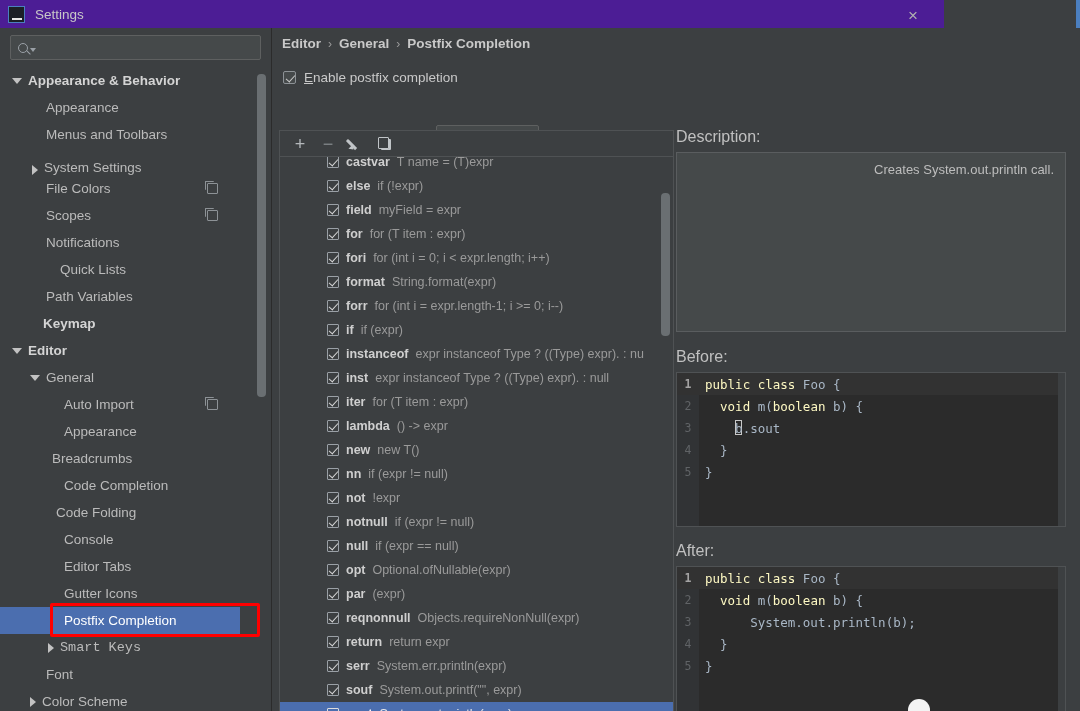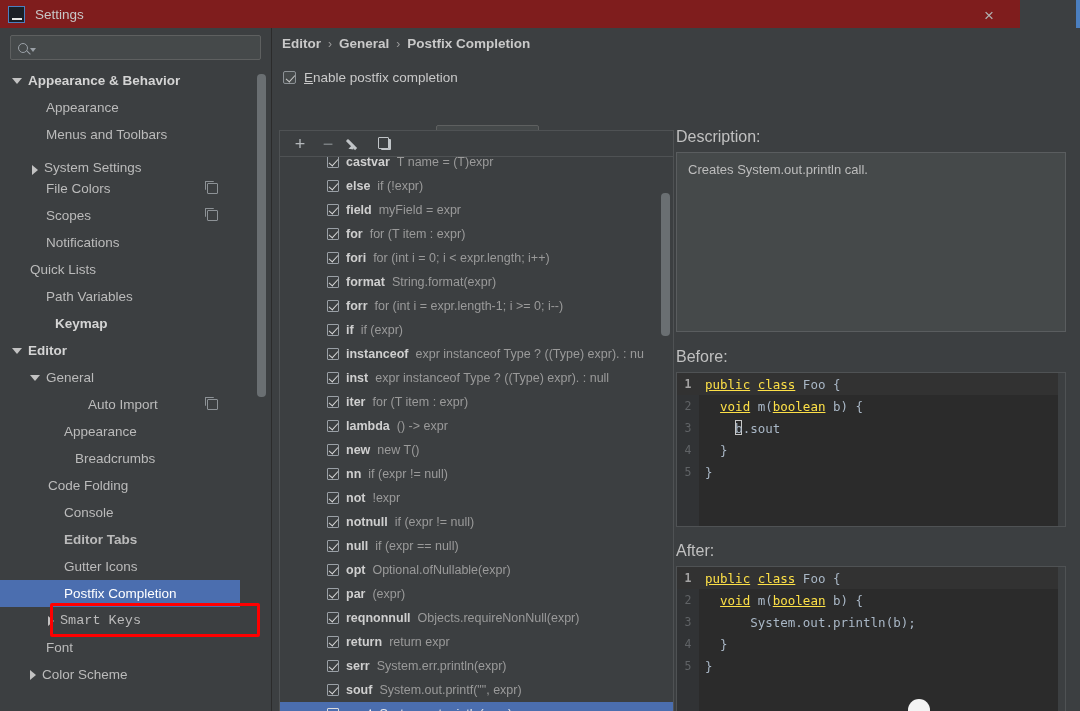--- a/index.html
+++ b/index.html
@@ -11,22 +11,22 @@
   }
   #app {
     position: relative;
     width: 1080px; height: 711px;
     background: #3c3f41;
     color: #bbbbbb;
   }
 
   
   .titlebar {
-    position: absolute; left: 0; top: 0; width: 1020px; height: 28px;
-    background: #7f1d1d;
+    position: absolute; left: 0; top: 0; width: 944px; height: 28px;
+    background: #4c1d95;
     display: flex; align-items: center;
   }
   .ij-logo {
     width: 17px; height: 17px; margin-left: 8px;
     background: #1c2026;
     border: 1px solid #4b7fc0;
     display: flex; align-items: center; justify-content: center;
     font-size: 8px; font-weight: bold; color: #e8e8e8;
     font-family: "Liberation Sans", sans-serif;
     letter-spacing: -0.5px;
@@ -320,20 +320,21 @@
   .section-label {
     font-size: 16px; color: #c0c0c0; margin-bottom: 6px;
   }
   .desc-box {
     width: 390px; height: 180px;
     background: #45494a;
     border: 1px solid #5a5d5f;
     padding: 9px 11px;
     font-size: 13px; color: #bdbdbd;
     margin-bottom: 16px;
+    text-align: right;
   }
   .code-box {
     width: 390px; height: 155px;
     background: #2b2b2b;
     border: 1px solid #4f5254;
     margin-bottom: 15px;
     position: relative;
     overflow: hidden;
     font-family: "DejaVu Sans Mono", monospace;
     font-size: 12.5px;
@@ -351,21 +352,21 @@
     width: 22px; text-align: center;
     color: #606366; font-size: 11.5px;
     flex: 0 0 auto;
     position: relative; z-index: 2;
   }
   .code-line.first .ln { color: #a4a3a3; font-weight: bold; }
   .code-txt {
     padding-left: 6px; color: #a9b7c6; white-space: pre;
     position: relative; z-index: 2;
   }
-  .kw { color: #fde047; text-decoration: underline; }
+  .kw { color: #fef9c3; }
   .caret {
     display: inline-block; width: 7px; height: 15px;
     border: 1px solid #c8c8c8;
     vertical-align: -3px;
     margin-right: -1px;
   }
   .code-scrollmark {
     position: absolute; right: 0; top: 0; width: 7px; height: 100%;
     background: #3c3f41;
   }
@@ -422,62 +423,66 @@
         </div>
         <div class="tree-row" style="padding-left: 30px;">
           <span class="tw none"></span>
           <span>Scopes</span>
           <span class="copy-badge"></span>
         </div>
         <div class="tree-row" style="padding-left: 30px;">
           <span class="tw none"></span>
           <span>Notifications</span>
         </div>
-        <div class="tree-row" style="padding-left: 14px;">
+        <div class="tree-row" style="padding-left: 44px;">
           <span class="tw none"></span>
           <span>Quick Lists</span>
         </div>
         <div class="tree-row" style="padding-left: 30px;">
           <span class="tw none"></span>
           <span>Path Variables</span>
         </div>
-        <div class="tree-row bold" style="padding-left: 27px; margin-left: 12px;">
+        <div class="tree-row bold" style="padding-left: 27px;">
           <span class="tw none"></span>
           <span>Keymap</span>
         </div>
         <div class="tree-row bold" style="padding-left: 12px;">
           <span class="tw down"></span>
           <span>Editor</span>
         </div>
         <div class="tree-row" style="padding-left: 30px;">
           <span class="tw down"></span>
           <span>General</span>
         </div>
-        <div class="tree-row" style="padding-left: 48px; margin-left: 24px;">
+        <div class="tree-row" style="padding-left: 48px;">
           <span class="tw none"></span>
           <span>Auto Import</span>
           <span class="copy-badge"></span>
         </div>
         <div class="tree-row" style="padding-left: 48px;">
           <span class="tw none"></span>
           <span>Appearance</span>
         </div>
-        <div class="tree-row" style="padding-left: 59px;">
+        <div class="tree-row" style="padding-left: 36px;">
           <span class="tw none"></span>
           <span>Breadcrumbs</span>
         </div>
-        <div class="tree-row" style="padding-left: 32px;">
+        <div class="tree-row" style="padding-left: 48px;">
+          <span class="tw none"></span>
+          <span>Code Completion</span>
+        </div>
+        <div class="tree-row" style="padding-left: 40px;">
           <span class="tw none"></span>
           <span>Code Folding</span>
         </div>
         <div class="tree-row" style="padding-left: 48px;">
           <span class="tw none"></span>
           <span>Console</span>
         </div>
-        <div class="tree-row" style="padding-left: 48px; font-weight: bold;">
+        <div class="tree-row" style="padding-left: 48px;">
           <span class="tw none"></span>
           <span>Editor Tabs</span>
         </div>
         <div class="tree-row" style="padding-left: 48px;">
           <span class="tw none"></span>
           <span>Gutter Icons</span>
         </div>
         <div class="tree-row selected" style="padding-left: 48px;">
           <span class="tw none"></span>
           <span>Postfix Completion</span>

